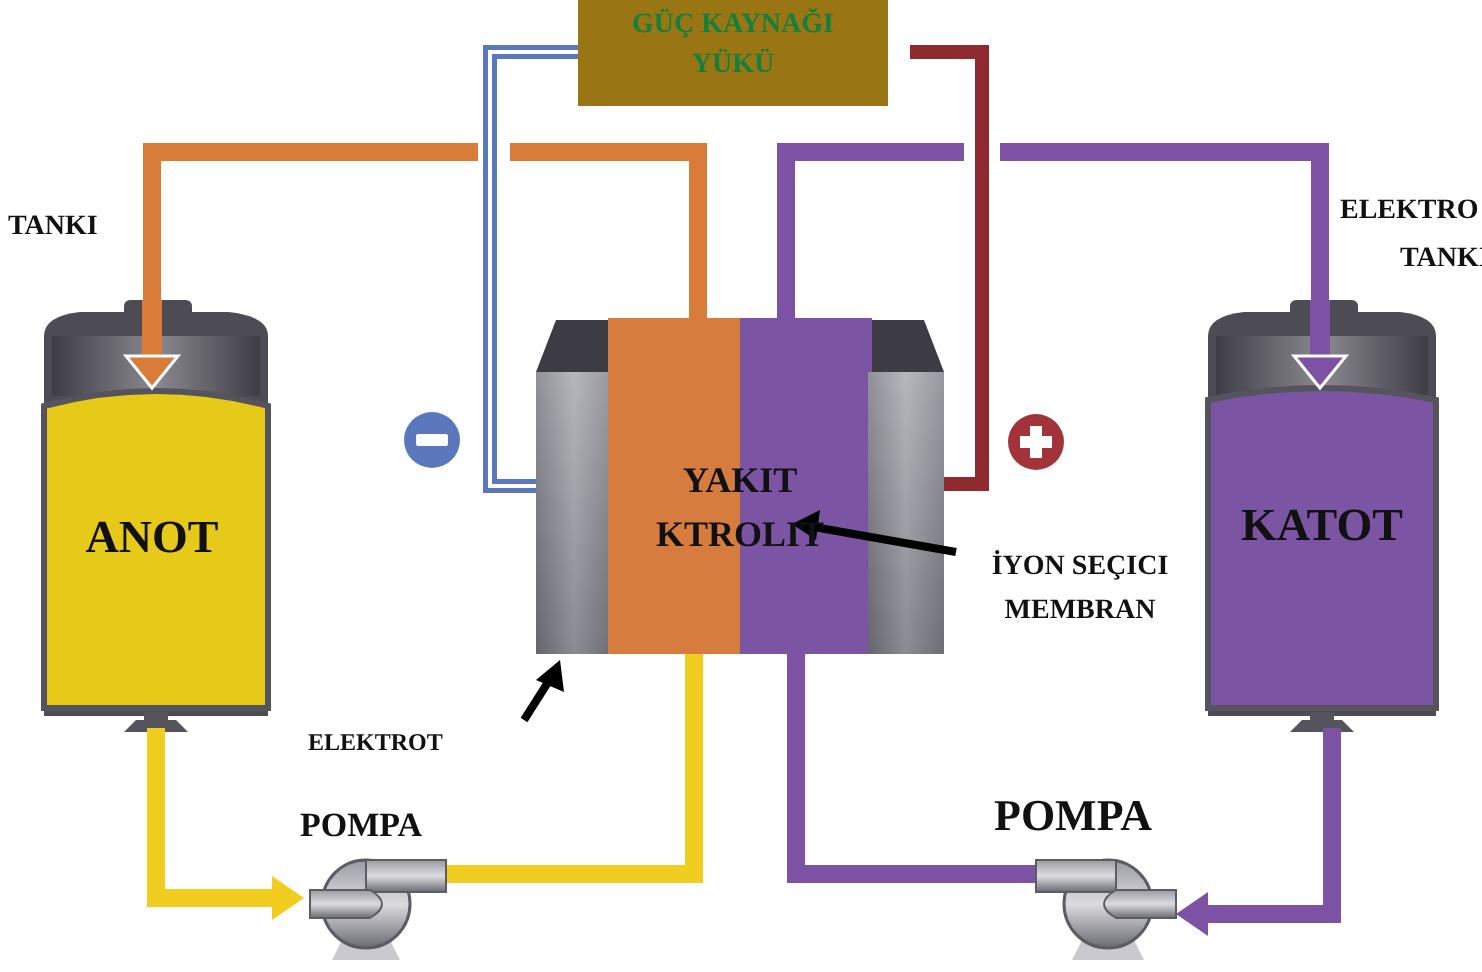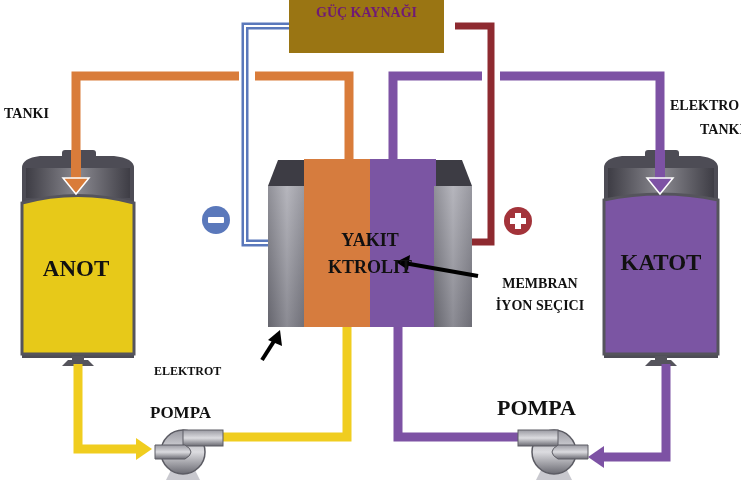--- a/index.html
+++ b/index.html
@@ -131,41 +131,42 @@
   <g>
     <line x1="478" y1="276" x2="404" y2="263" stroke="#000" stroke-width="4"></line>
     <polygon points="396,262 410,255 408,270" fill="#000"></polygon>
   </g>
   <g>
     <line x1="262" y1="360" x2="276" y2="338" stroke="#000" stroke-width="4"></line>
     <polygon points="280,330 282,346 268,340" fill="#000"></polygon>
   </g>
 </svg>
 
-<div class="lbl center" style="left:289px; top:3px; width:155px; font-size:14px; line-height:20px; color:#701a75;">
+<div class="lbl center" style="left:289px; top:3px; width:155px; font-size:14px; line-height:20px; color:#15803d;">
   <div>GÜÇ KAYNAĞI</div>
+  <div>YÜKÜ</div>
 </div>
 
 <div class="lbl" style="left:0px; top:102px; font-size:14px; line-height:24px;">
   <div style="padding-left:4px;">TANKI</div>
 </div>
 
 <div class="lbl" style="left:670px; top:94px; font-size:14px; line-height:24px;">
   <div>ELEKTRO</div>
   <div style="padding-left:30px;">TANKI</div>
 </div>
 
 <div class="lbl center" style="left:22px; top:256px; width:108px; font-size:23px;">ANOT</div>
 <div class="lbl center" style="left:604px; top:250px; width:114px; font-size:23px;">KATOT</div>
 
 <div class="lbl center" style="left:300px; top:207px; width:140px; font-size:18px; line-height:27px;margin-top:20px;">
   <div>YAKIT</div>
   <div>KTROLIT</div>
 </div>
 
 <div class="lbl center" style="left:482px; top:273px; width:116px; font-size:14px; line-height:22px;">
+  <div>İYON SEÇICI</div>
   <div>MEMBRAN</div>
-  <div>İYON SEÇICI</div>
 </div>
 
 <div class="lbl" style="left:154px; top:364px; font-size:12px;">ELEKTROT</div>
 <div class="lbl" style="left:150px; top:403px; font-size:17px;">POMPA</div>
 <div class="lbl" style="left:497px; top:395px; font-size:22px;">POMPA</div>
 
 </body></html>

